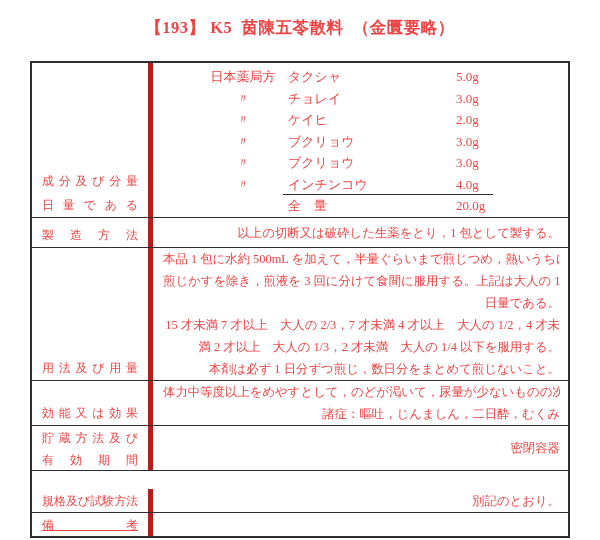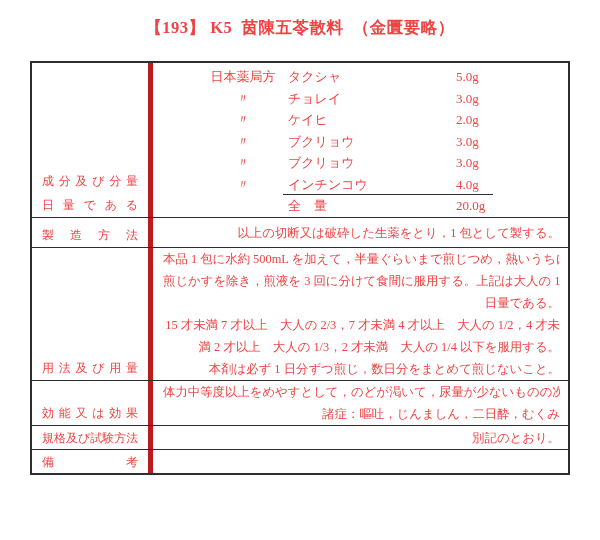--- a/index.html
+++ b/index.html
@@ -31,27 +31,27 @@
     width: 540px;
     border: 2px solid #2e2e2e;
     display: flex;
     flex-direction: column;
     background: #ffffff;
   }
   .row {
     display: flex;
     border-bottom: 1px solid #2e2e2e;
   }
-  .row:last-child { border-bottom: none; }
+  .row:last-child { border-bottom: none; text-decoration: underline; }
   .row-composition  { height: 155px; }
   .row-manufacturing{ height: 30px;  }
   .row-dosage       { height: 133px; }
   .row-efficacy     { height: 45px;  }
   .row-storage      { height: 45px;  }
-  .row-standards    { height: 24px;  }
+  .row-standards    { height: 24px; margin-top: 18px;  }
   .row-remarks      { height: 23px;  }
   .label-cell {
     width: 121px;
     flex: 0 0 121px;
     border-right: 5px solid #b91c1c;
     padding: 0 10px;
     display: flex;
     flex-direction: column;
     justify-content: flex-end;
     font-size: 12px;
@@ -210,20 +210,32 @@
           <div class="label-line">効能又は効果</div>
         </div>
       <div class="content-cell text-cell">
 
           <div class="text-line">体力中等度以上をめやすとして，のどが渇いて，尿量が少ないものの次の</div>
 
           <div class="text-line">諸症：嘔吐，じんましん，二日酔，むくみ</div>
         </div>
     </div>
 
+    <div class="row row-storage">
+      <div class="label-cell">
+
+          <div class="label-line">貯蔵方法及び</div>
+
+          <div class="label-line">有効期間</div>
+        </div>
+      <div class="content-cell text-cell">
+
+          <div class="text-line">密閉容器</div>
+        </div>
+    </div>
 
     <div class="row row-standards">
       <div class="label-cell">
 
           <div class="label-line">規格及び試験方法</div>
         </div>
       <div class="content-cell text-cell">
 
           <div class="text-line">別記のとおり。</div>
         </div>

